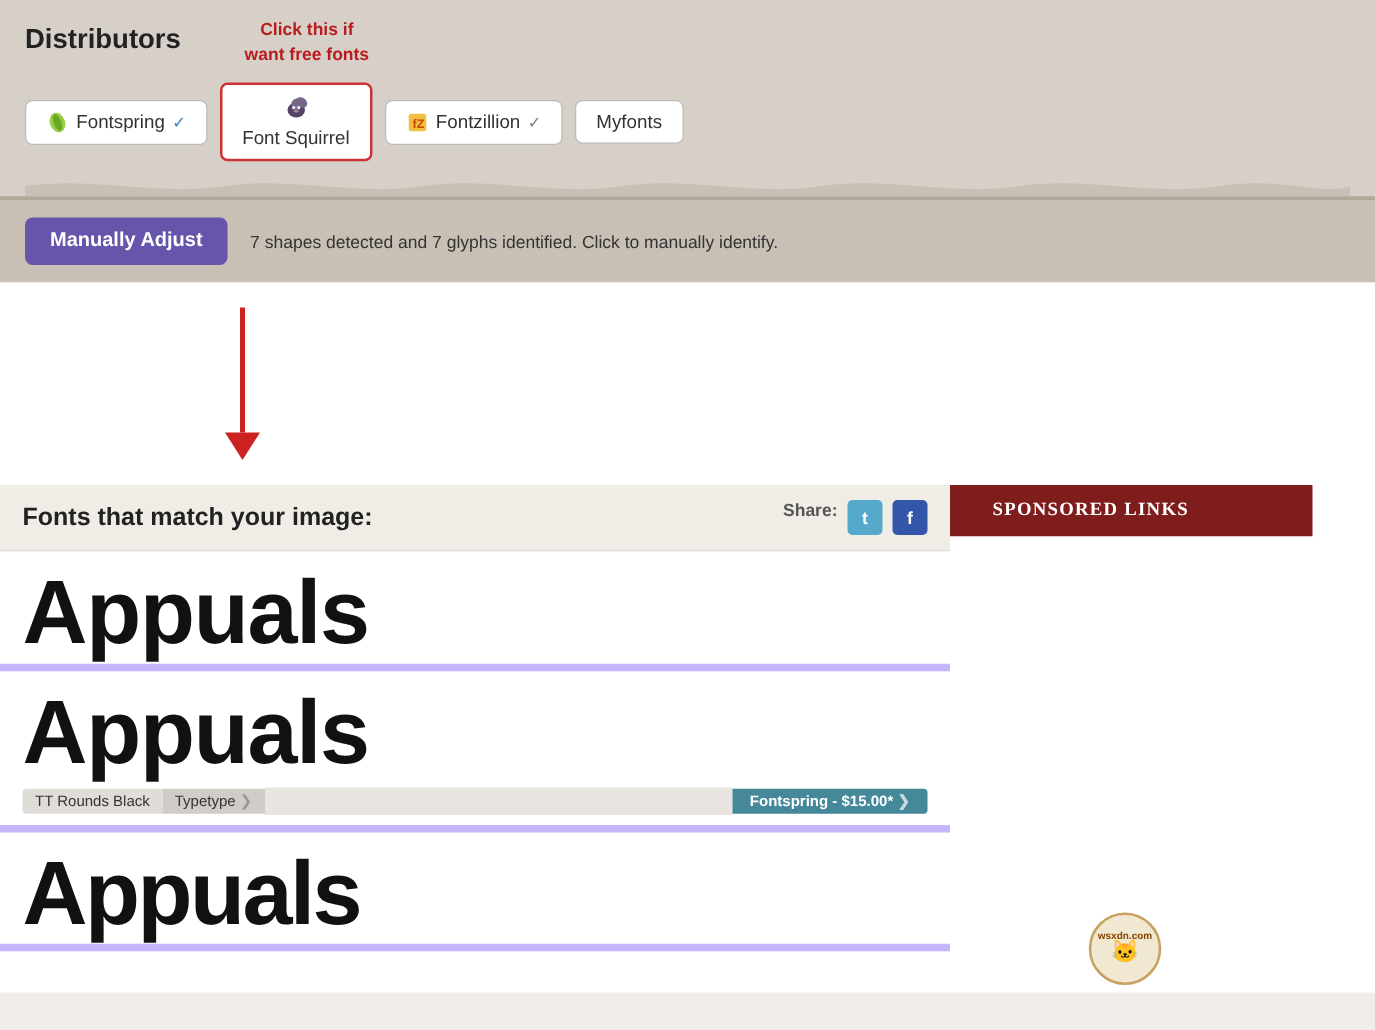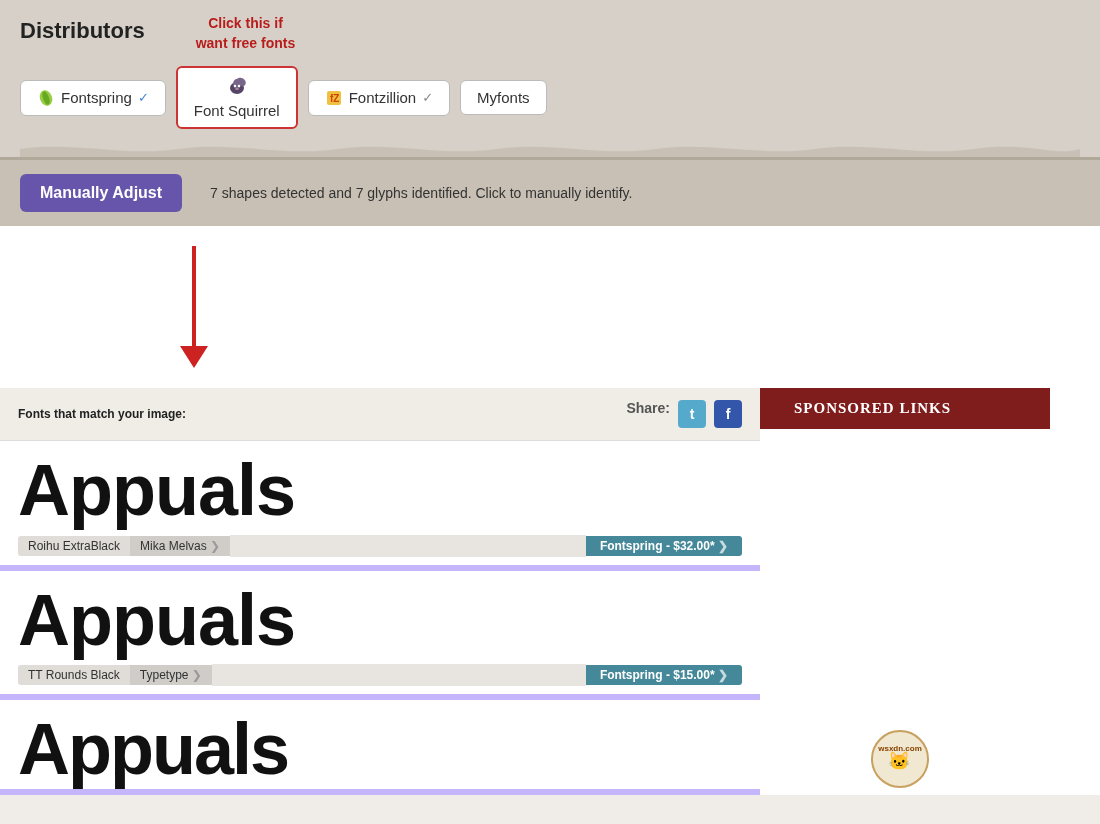--- a/index.html
+++ b/index.html
@@ -80,21 +80,21 @@
     .dist-btn .checkmark.blue {
       color: #4488cc;
     }
 
     
     .manually-adjust-bar {
       background: #c8c0b4;
       padding: 14px 20px;
       display: flex;
       align-items: center;
-      gap: 28px;
+      gap: 18px;
     }
 
     .manually-adjust-btn {
       background: #6655aa;
       color: #fff;
       border: none;
       padding: 10px 20px;
       border-radius: 6px;
       font-size: 16px;
       font-weight: bold;
@@ -153,21 +153,21 @@
     .fonts-header {
       background: #f0ede6;
       padding: 12px 18px;
       display: flex;
       align-items: center;
       justify-content: space-between;
       border-bottom: 1px solid #ddd;
     }
 
     .fonts-header-title {
-      font-size: 12px;
+      font-size: 20px;
       font-weight: bold;
       color: #222;
     }
 
     .share-area {
       display: flex;
       align-items: flex-start;
       gap: 8px;
     }
 
@@ -378,30 +378,20 @@
       <span class="fonts-header-title">Fonts that match your image:</span>
       <div class="share-area">
         <span class="share-label">Share:</span>
         <button class="social-btn twitter">t</button>
         <button class="social-btn facebook">f</button>
       </div>
     </div>
 
     <div class="font-result">
       <div class="font-sample-text" style="font-family: 'Arial Black', Impact, sans-serif; font-weight: 900;">Appuals</div>
-      <div class="font-meta-row">
-        <span class="font-name-tag">Roihu ExtraBlack</span>
-        <span class="font-author-tag">Mika Melvas</span>
-        <span class="font-meta-spacer"></span>
-        <span class="font-price-tag">
-          <span>Fontspring</span>
-          <span> - </span>
-          <span>$32.00*</span>
-        </span>
-      </div>
     </div>
 
     <div class="font-result">
       <div class="font-sample-text rounded" style="font-family: 'Arial Rounded MT Bold', 'Trebuchet MS', sans-serif; font-weight: 900;">Appuals</div>
       <div class="font-meta-row">
         <span class="font-name-tag">TT Rounds Black</span>
         <span class="font-author-tag">Typetype</span>
         <span class="font-meta-spacer"></span>
         <span class="font-price-tag">
           <span>Fontspring</span>

